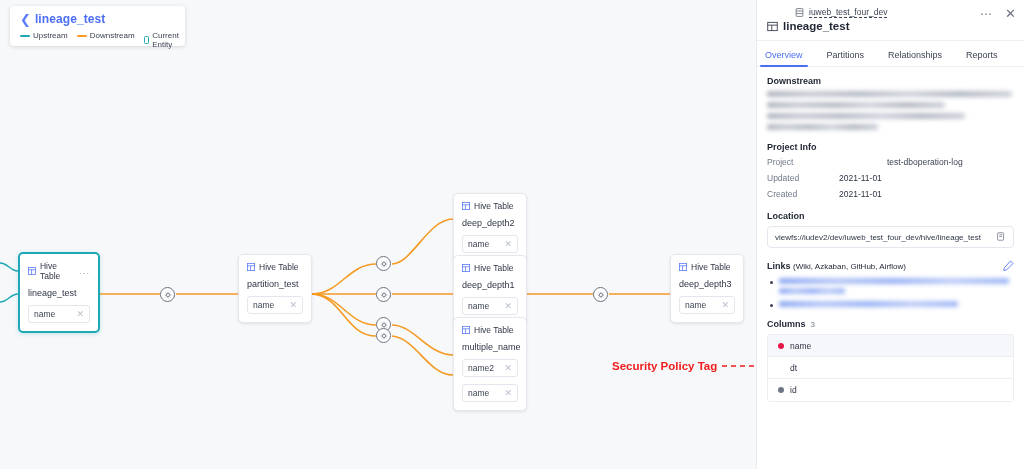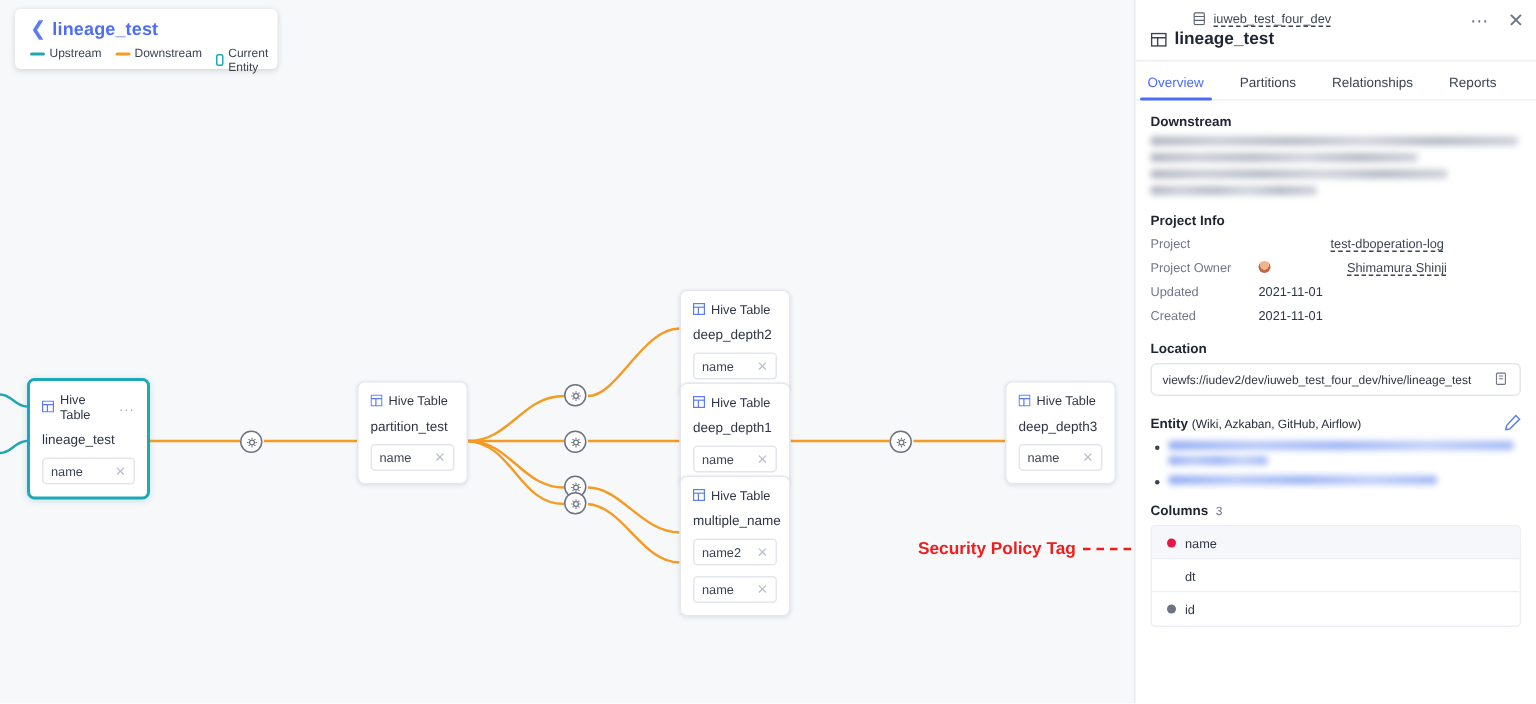--- a/index.html
+++ b/index.html
@@ -157,21 +157,21 @@
   .blur-line {
     height: 6px; margin-bottom: 5px; border-radius: 2px;
     background: linear-gradient(90deg,#9aa0ad 0%,#b8bdc8 18%,#a2a8b5 38%,#c2c7d1 58%,#9fa5b2 78%,#bfc4ce 100%);
     filter: blur(2.1px); opacity: .78;
   }
 
   .kv-row { display: flex; align-items: center; margin-bottom: 6px; }
   .kv-key { width: 72px; font-size: 8.5px; color: #70778a; flex: none; }
   .kv-val { font-size: 8.5px; color: #2f3545; display: flex; align-items: center; gap: 3px; }
   .kv-val.link {
-    color: #3c4352; text-decoration: underline;
+    color: #3c4352; 
     text-decoration-style: dashed; text-underline-offset: 2px; cursor: pointer; padding-left: 48px;
   }
   .owner-avatar {
     width: 8px; height: 8px; border-radius: 50%;
     background: radial-gradient(circle at 50% 35%, #f2b48a 0 45%, #c0694a 46% 100%);
     display: inline-block; flex: none;
   }
 
   #location-box {
     border: 1px solid #e3e6ed; border-radius: 4px;
@@ -515,47 +515,40 @@
         <div class="blur-line" style="width:80%;"></div>
         <div class="blur-line" style="width:45%;"></div>
       </div>
 
       <div class="sec-title spaced">Project Info</div>
       <div class="kv-row">
         <span class="kv-key">Project</span>
         <span class="kv-val link">test-dboperation-log</span>
       </div>
       <div class="kv-row">
-        <span class="kv-key">Project Owner</span>
-        <span class="kv-val">
-          <span class="owner-avatar"></span>
-          <span class="kv-val link">Shimamura Shinji</span>
-        </span>
-      </div>
-      <div class="kv-row">
         <span class="kv-key">Updated</span>
         <span class="kv-val">2021-11-01</span>
       </div>
       <div class="kv-row">
         <span class="kv-key">Created</span>
         <span class="kv-val">2021-11-01</span>
       </div>
 
       <div class="sec-title spaced">Location</div>
       <div id="location-box">
         <span id="location-value">viewfs://iudev2/dev/iuweb_test_four_dev/hive/lineage_test</span>
         <svg width="9" height="10" viewBox="0 0 12 13">
             <rect x="0.8" y="0.8" width="8" height="10" rx="1" fill="none" stroke="#6d7483" stroke-width="1"></rect>
             <line x1="3" y1="3.4" x2="6.8" y2="3.4" stroke="#6d7483" stroke-width="1"></line>
             <line x1="3" y1="5.8" x2="6.8" y2="5.8" stroke="#6d7483" stroke-width="1"></line>
           </svg>
       </div>
 
       <div id="links-head">
-        <span class="t"><b>Entity</b> <span class="paren">(Wiki, Azkaban, GitHub, Airflow)</span></span>
+        <span class="t"><b>Links</b> <span class="paren">(Wiki, Azkaban, GitHub, Airflow)</span></span>
         <svg width="11" height="11" viewBox="0 0 14 14">
             <path d="M9.6 1.2 12.8 4.4 4.6 12.6 1 13.4 1.8 9.8Z" fill="none" stroke="#5b7cfa" stroke-width="1.2"></path>
           </svg>
       </div>
       <ul id="links-list">
         <li>
           <div class="blur-link" style="width:98%;"></div>
           <div class="blur-link" style="width:28%;"></div>
         </li>
         <li>

